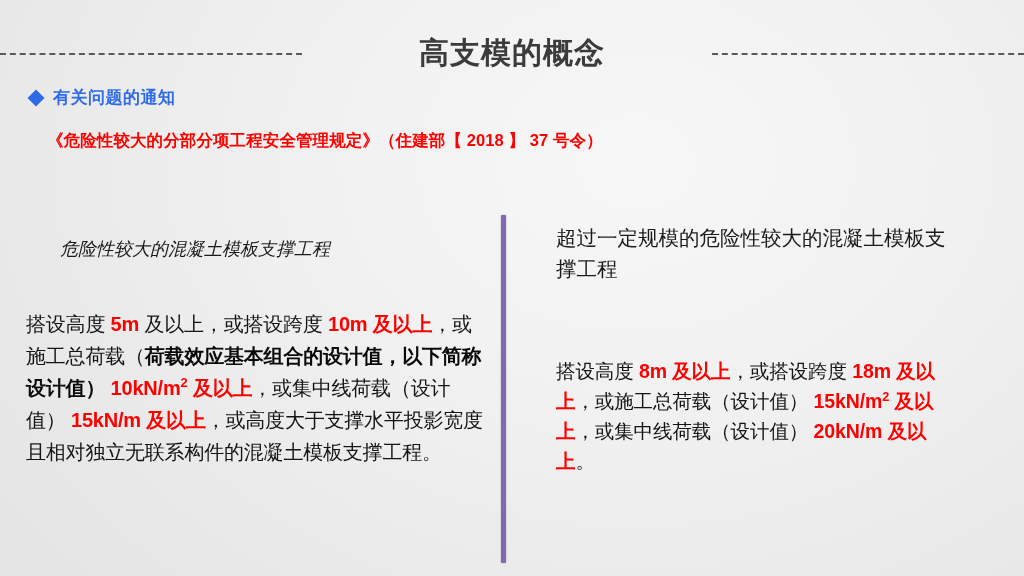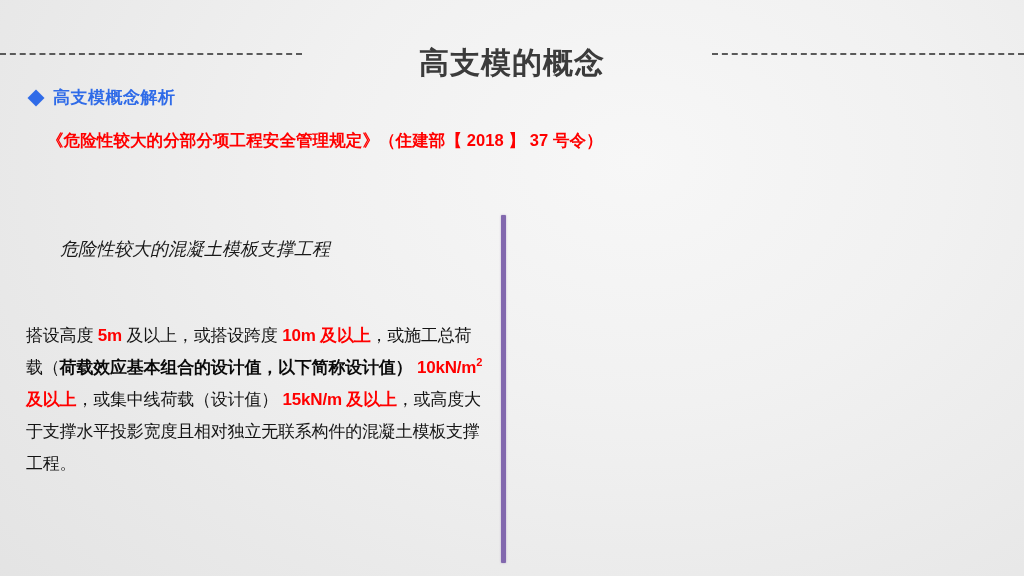--- a/index.html
+++ b/index.html
@@ -36,30 +36,29 @@
     top: 23px;
     height: 0;
     border-top: 2px dashed #5A5A5A;
   }
   .dash-rule.left  { left: 0px;  width: 302px; }
   .dash-rule.right { left: 712px; width: 312px; }
 
   #page-title {
     position: absolute;
     left: 0;
-    top: 12px;
+    top: 0;
     width: 1024px;
     text-align: center;
     font-size: 30px;
     font-weight: bold;
     color: #3B3B3B;
     letter-spacing: 1px;
     line-height: 46px;
     white-space: nowrap;
-    font-family: Liberation Mono, monospace;
   }
 
   
   #section-heading {
     position: absolute;
     left: 30px;
     top: 86px;
     display: flex;
     align-items: center;
     gap: 11px;
@@ -126,22 +125,22 @@
   #column-right .col-heading {
     font-size: 20.5px;
     line-height: 31px;
   }
 
   .col-body {
     color: #111111;
     font-weight: bold;
   }
   #column-left .col-body {
-    margin-top: 54px;
-    font-size: 17px;
+    margin-top: 42px;
+    font-size: 20px;
     line-height: 32px;
     letter-spacing: -0.2px;
   }
   #column-right .col-body {
     margin-top: 72px;
     font-size: 19.5px;
     line-height: 30px;
     letter-spacing: -0.1px;
   }
 
@@ -157,28 +156,32 @@
 <div id="slide">
 
   <div id="title-bar">
     <div class="dash-rule left"></div>
     <div class="dash-rule right"></div>
     <div id="page-title">高支模的概念</div>
   </div>
 
   <div id="section-heading">
     <span id="diamond-bullet"></span>
-    <span id="section-heading-text">高支模概念解析</span>
+    <span id="section-heading-text">有关问题的通知</span>
   </div>
 
   <div id="regulations">
     <span class="reg-line">《危险性较大的分部分项工程安全管理规定》（住建部【 2018 】 37 号令）</span>
   </div>
 
   <div id="column-divider"></div>
 
   <div class="column" id="column-left">
     <div class="col-heading">危险性较大的混凝土模板支撑工程</div>
     <div class="col-body"><span class="t-normal">搭设高度 </span><span class="t-red">5m</span><span class="t-normal"> 及以上，或搭设跨度 </span><span class="t-red">10m 及以上</span><span class="t-normal">，或施工总荷载（</span><span class="t-bold">荷载效应基本组合的设计值，以下简称设计值）</span><span class="t-red"> 10kN/m<sup>2</sup> 及以上</span><span class="t-normal">，或集中线荷载（设计值）</span><span class="t-red"> 15kN/m 及以上</span><span class="t-normal">，或高度大于支撑水平投影宽度且相对独立无联系构件的混凝土模板支撑工程。</span></div>
   </div>
 
+  <div class="column" id="column-right">
+    <div class="col-heading">超过一定规模的危险性较大的混凝土模板支撑工程</div>
+    <div class="col-body"><span class="t-normal">搭设高度 </span><span class="t-red">8m 及以上</span><span class="t-normal">，或搭设跨度 </span><span class="t-red">18m 及以上</span><span class="t-normal">，或施工总荷载（设计值）</span><span class="t-red"> 15kN/m<sup>2</sup> 及以上</span><span class="t-normal">，或集中线荷载（设计值）</span><span class="t-red"> 20kN/m 及以上</span><span class="t-normal">。</span></div>
+  </div>
 
 </div>
 
 </body></html>

